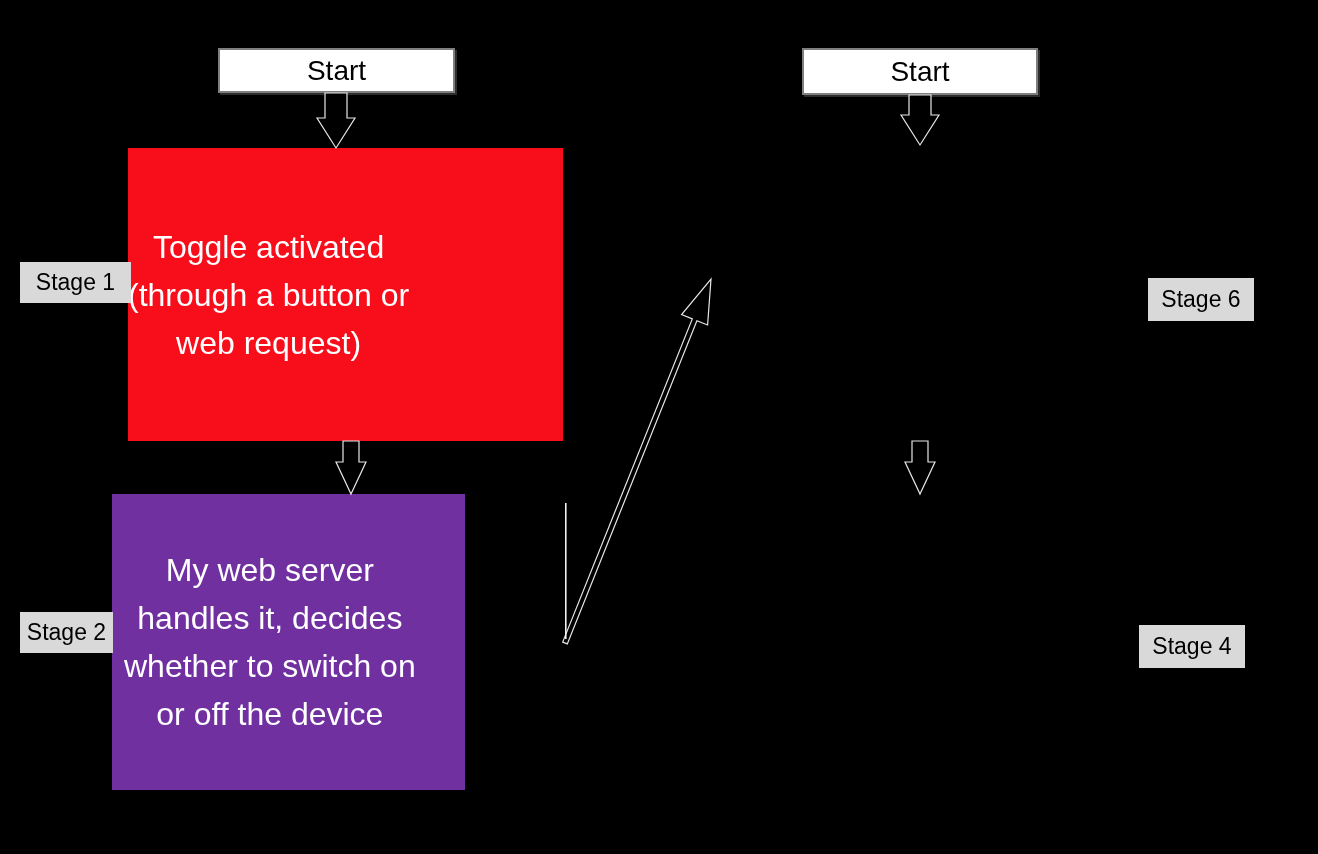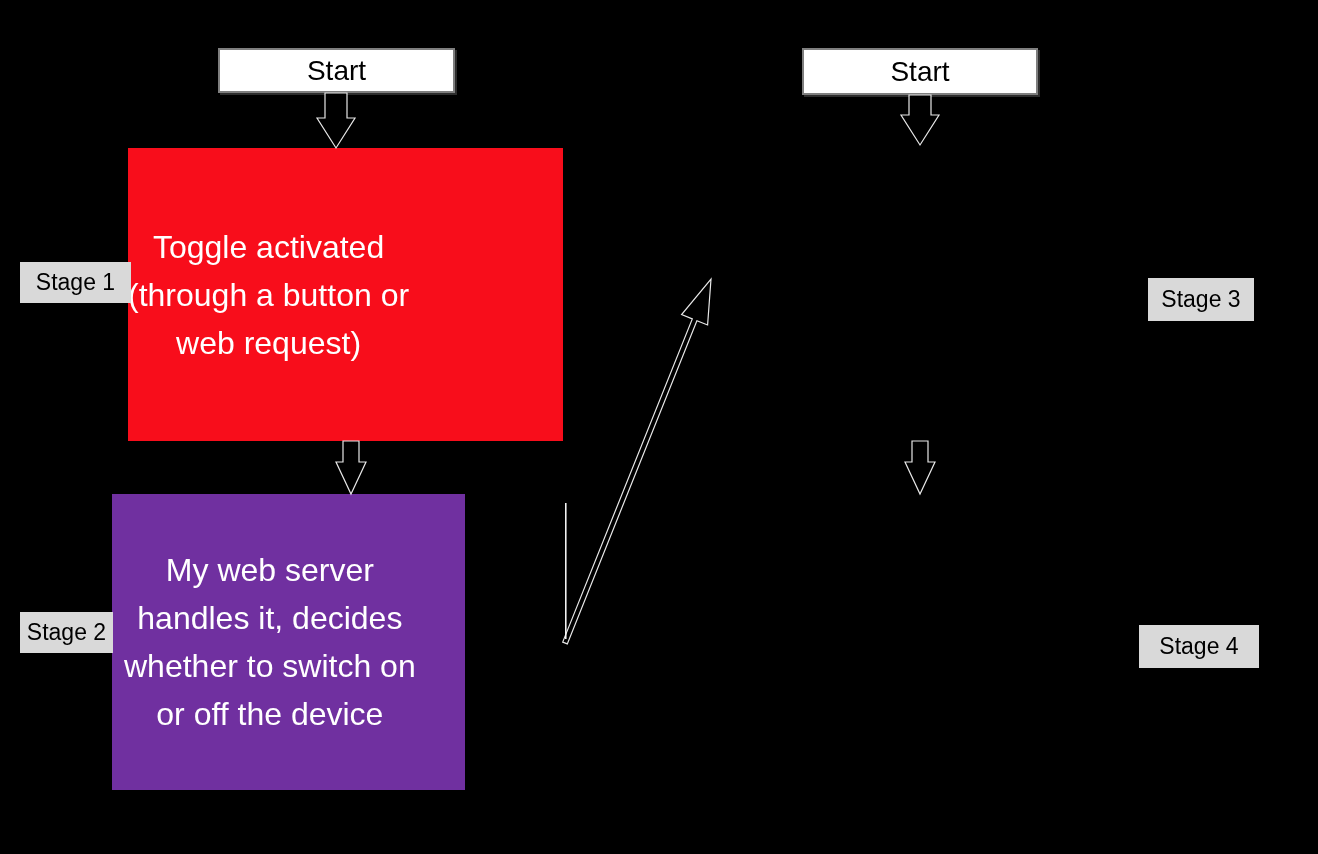--- a/index.html
+++ b/index.html
@@ -88,23 +88,23 @@
 whether to switch on
 or off the device</span>
   </div>
 
 
 
   <div class="stage-label" style="left:20px; top:262px; width:111px; height:41px;">Stage 1</div>
 
   <div class="stage-label" style="left:20px; top:612px; width:93px; height:41px;">Stage 2</div>
 
-  <div class="stage-label" style="left:1148px; top:278px; width:106px; height:43px;">Stage 3</div>
+  <div class="stage-label" style="left:1148px; top:278px; width:106px; height:43px;">Stage 6</div>
 
-  <div class="stage-label" style="left:1139px; top:625px; width:120px; height:43px;">Stage 4</div>
+  <div class="stage-label" style="left:1139px; top:625px; width:106px; height:43px;">Stage 4</div>
 
   <svg class="overlay" width="1318" height="854" viewBox="0 0 1318 854">
 
     <polygon points="325,93 347,93 347,118 355,118 336,148 317,118 325,118"></polygon>
 
     <polygon points="909,95 931,95 931,115 939,115 920,145 901,115 909,115"></polygon>
 
     <polygon points="343,441 359,441 359,462 366,462 351,494 336,462 343,462"></polygon>
 
     <polygon points="912,441 928,441 928,462 935,462 920,494 905,462 912,462"></polygon>

